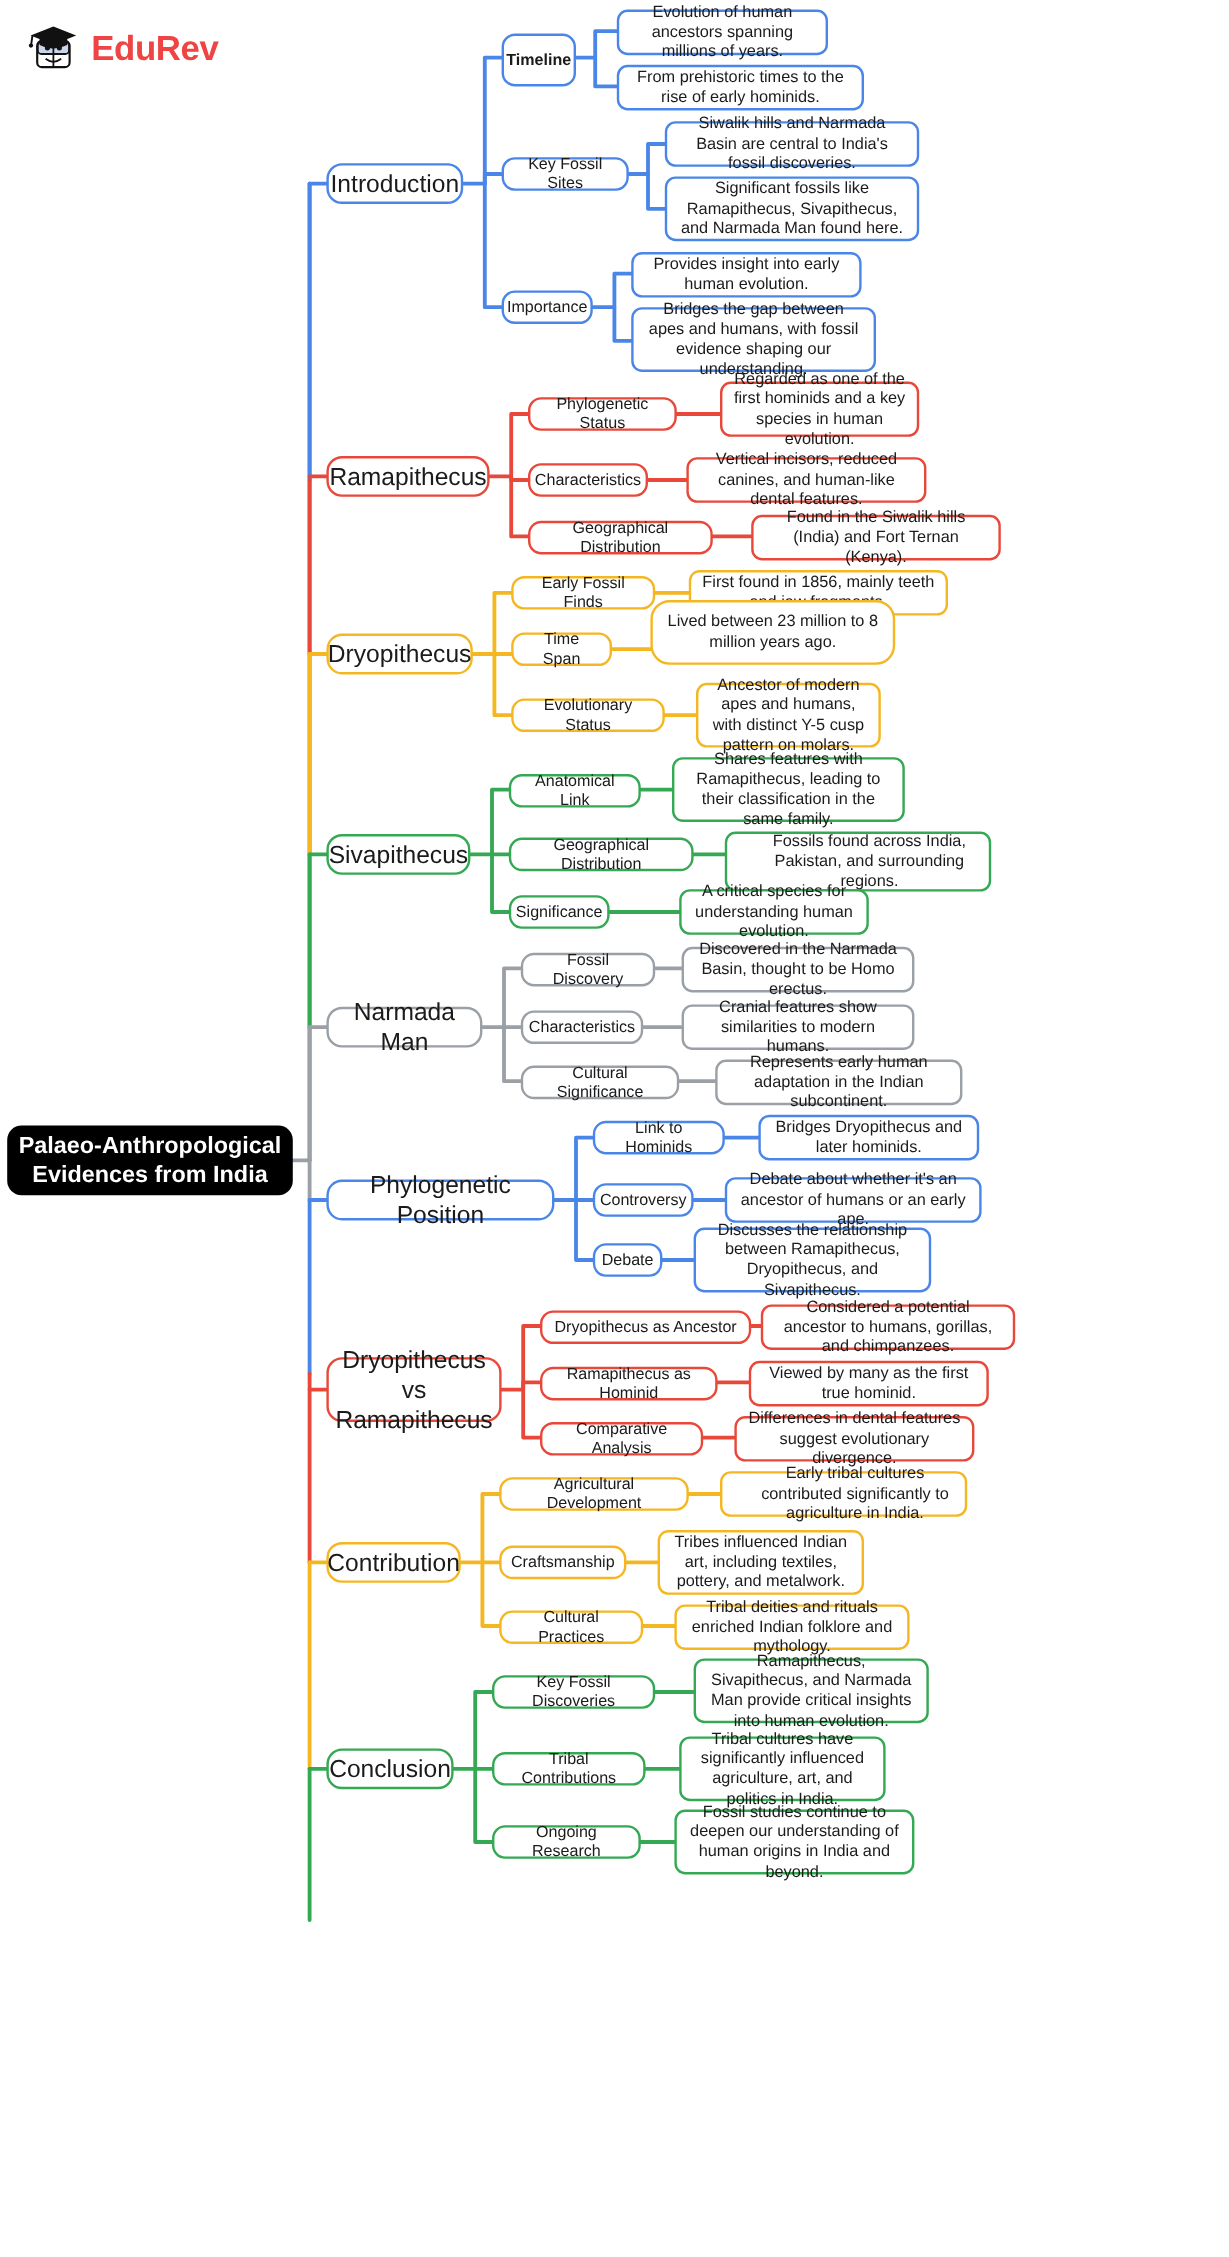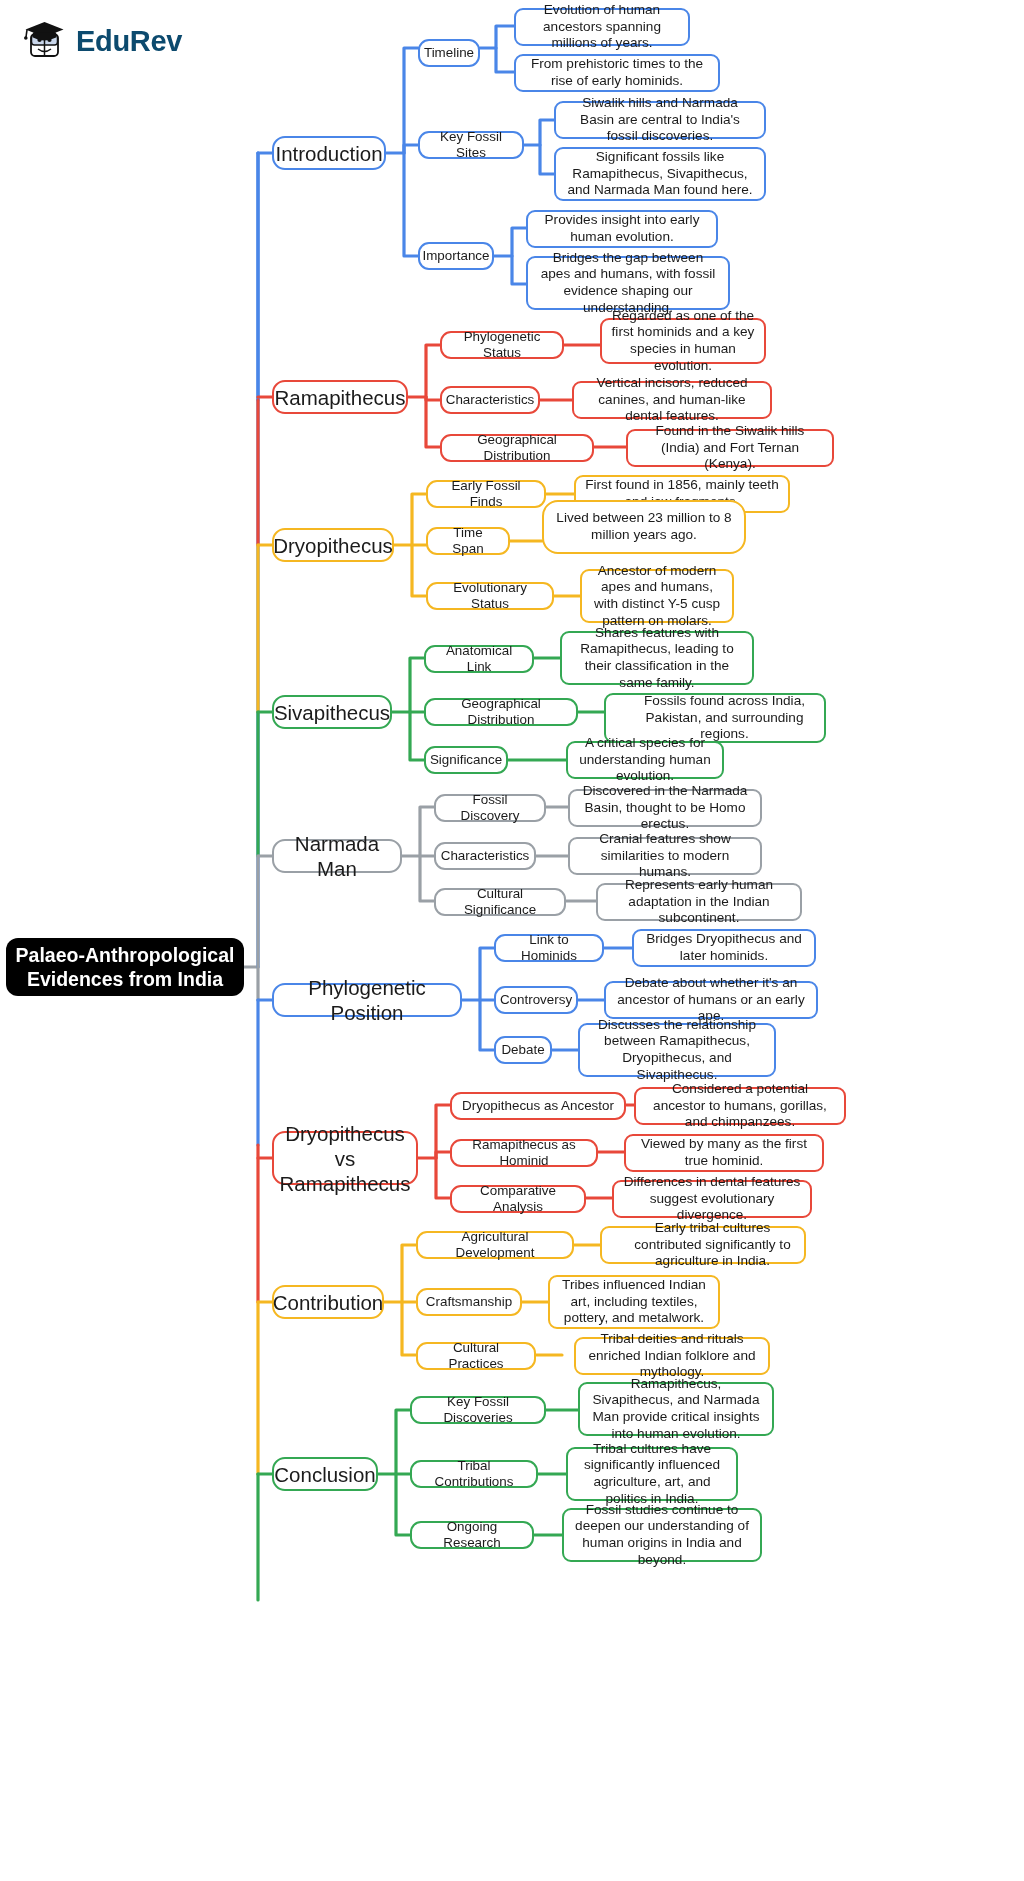--- a/index.html
+++ b/index.html
@@ -18,21 +18,21 @@
 
   
   #logo {
     position: absolute;
     left: 22px; top: 18px;
     display: flex; align-items: center; gap: 8px;
   }
   #logo .mark { position: relative; width: 46px; height: 46px; }
   #logo .mark svg { display: block; }
   #logo .wordmark {
-    font-size: 29px; font-weight: bold; color: #0c4a6e;
+    font-size: 29px; font-weight: bold; color: #ef4444;
     letter-spacing: -0.3px; line-height: 1;
   }
 
   
   #links {
     position: absolute; left: 0; top: 0;
     width: 1024px; height: 1881px;
     pointer-events: none;
   }
   #links path { fill: none; stroke-width: 3.2; stroke-linecap: round; stroke-linejoin: round; }
@@ -184,21 +184,21 @@
     <path d="M534,1535 L562,1535" stroke="#34a853"></path>
   </svg>
 
   <div class="node root" style="left:6px; top:938px; width:238px; height:58px;">
     <span>Palaeo-Anthropological Evidences from India</span>
   </div>
 
   <div class="node lvl1" style="left:272px; top:136px; width:114px; height:34px; border-color:#4a86e8;">
     <span>Introduction</span>
   </div>
-  <div class="node lvl2" style="left:418px; top:39px; width:62px; height:28px; border-color:#4a86e8;">
+  <div class="node lvl2" style="left:418px; top:28px; width:62px; height:44px; border-color:#4a86e8;font-weight:bold;">
     <span>Timeline</span>
   </div>
   <div class="node lvl3" style="left:514px; top:8px; width:176px; height:38px; border-color:#4a86e8;">
     <span>Evolution of human ancestors spanning millions of years.</span>
   </div>
   <div class="node lvl3" style="left:514px; top:54px; width:206px; height:38px; border-color:#4a86e8;">
     <span>From prehistoric times to the rise of early hominids.</span>
   </div>
   <div class="node lvl2" style="left:418px; top:131px; width:106px; height:28px; border-color:#4a86e8;">
     <span>Key Fossil Sites</span>
@@ -362,21 +362,21 @@
   </div>
   <div class="node lvl2" style="left:416px; top:1288px; width:106px; height:28px; border-color:#f5b721;">
     <span>Craftsmanship</span>
   </div>
   <div class="node lvl3" style="left:548px; top:1275px; width:172px; height:54px; border-color:#f5b721;">
     <span>Tribes influenced Indian art, including textiles, pottery, and metalwork.</span>
   </div>
   <div class="node lvl2" style="left:416px; top:1342px; width:120px; height:28px; border-color:#f5b721;">
     <span>Cultural Practices</span>
   </div>
-  <div class="node lvl3" style="left:562px; top:1337px; width:196px; height:38px; border-color:#f5b721;margin-left:12px;">
+  <div class="node lvl3" style="left:562px; top:1337px; width:196px; height:38px; border-color:#f5b721;">
     <span>Tribal deities and rituals enriched Indian folklore and mythology.</span>
   </div>
 
   <div class="node lvl1" style="left:272px; top:1457px; width:106px; height:34px; border-color:#34a853;">
     <span>Conclusion</span>
   </div>
   <div class="node lvl2" style="left:410px; top:1396px; width:136px; height:28px; border-color:#34a853;">
     <span>Key Fossil Discoveries</span>
   </div>
   <div class="node lvl3" style="left:578px; top:1382px; width:196px; height:54px; border-color:#34a853;">

